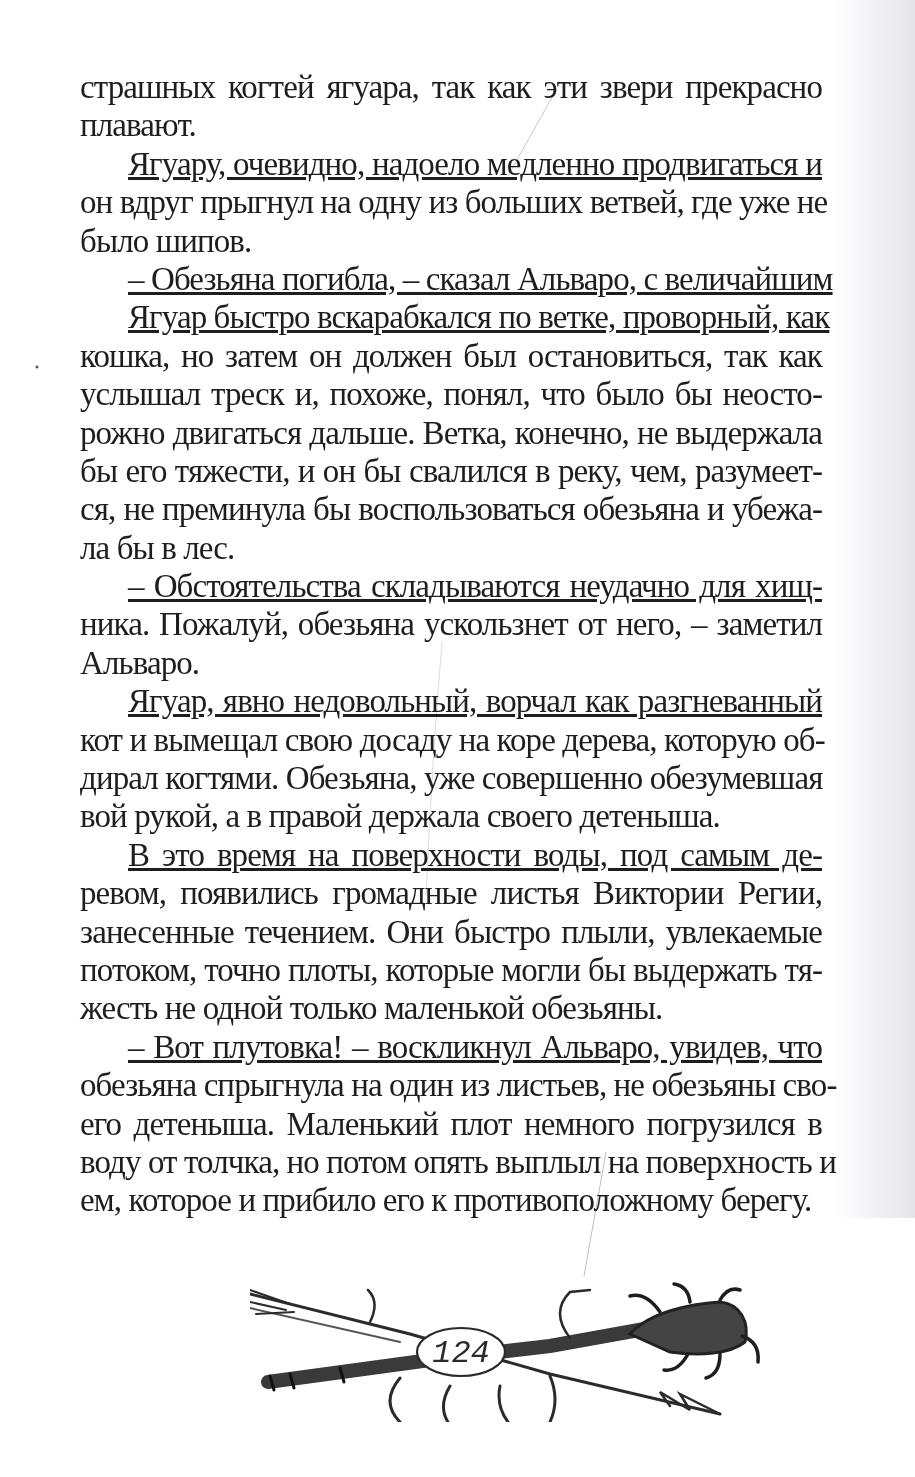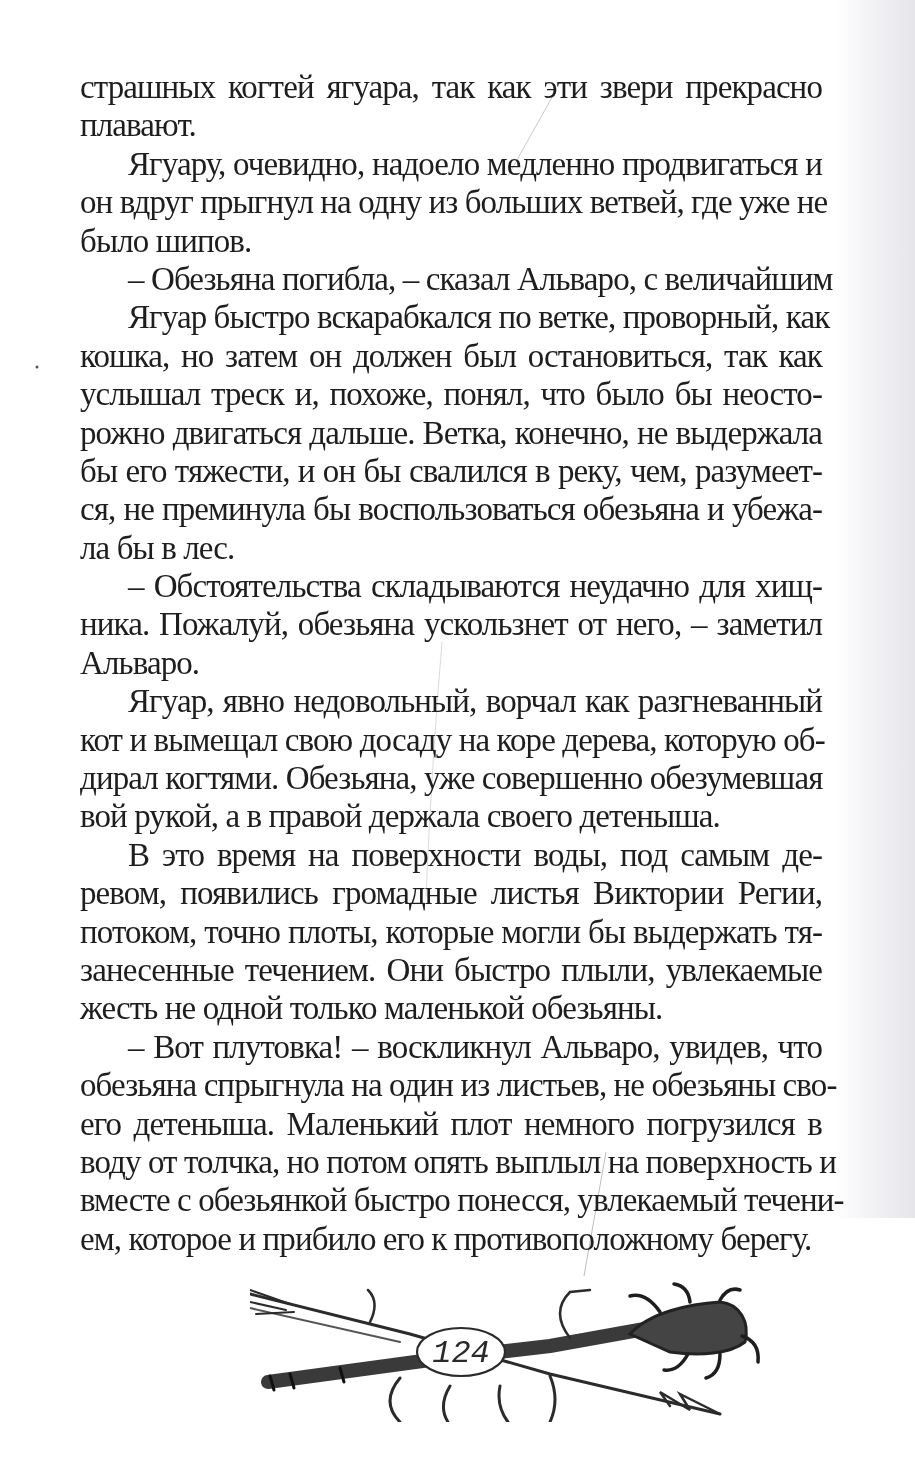--- a/index.html
+++ b/index.html
@@ -23,21 +23,21 @@
     letter-spacing: -0.9px;
   }
   .line {
     display: block;
     white-space: nowrap;
     text-align: justify;
     text-align-last: justify;
     height: 38.4px;
   }
   .line.last { text-align-last: left; }
-  .line.indent { padding-left: 48px; }
+  .line.indent { padding-left: 48px; text-decoration: underline; }
   .ornament {
     position: absolute; left: 250px; top: 1282px; width: 520px; height: 140px;
   }
   .page-number {
     position: absolute; left: 418px; top: 1330px;
     width: 86px; height: 46px;
     display: flex; align-items: center; justify-content: center;
     font-family: Liberation Mono, monospace;
     font-style: italic; font-size: 32px; color: #2a2a2a;
   }
@@ -79,28 +79,27 @@
       <span class="line last">ла бы в лес.</span>
       <span class="line indent">– Обстоятельства складываются неудачно для хищ-</span>
       <span class="line">ника. Пожалуй, обезьяна ускользнет от него, – заметил</span>
       <span class="line last">Альваро.</span>
       <span class="line indent">Ягуар, явно недовольный, ворчал как разгневанный</span>
       <span class="line">кот и вымещал свою досаду на коре дерева, которую об-</span>
       <span class="line">дирал когтями. Обезьяна, уже совершенно обезумевшая</span>
       <span class="line last">вой рукой, а в правой держала своего детеныша.</span>
       <span class="line indent">В это время на поверхности воды, под самым де-</span>
       <span class="line">ревом, появились громадные листья Виктории Регии,</span>
+      <span class="line">занесенные течением. Они быстро плыли, увлекаемые</span>
       <span class="line">потоком, точно плоты, которые могли бы выдержать тя-</span>
-      <span class="line">занесенные течением. Они быстро плыли, увлекаемые</span>
       <span class="line last">жесть не одной только маленькой обезьяны.</span>
       <span class="line indent">– Вот плутовка! – воскликнул Альваро, увидев, что</span>
       <span class="line">обезьяна спрыгнула на один из листьев, не обезьяны сво-</span>
       <span class="line">его детеныша. Маленький плот немного погрузился в</span>
       <span class="line">воду от толчка, но потом опять выплыл на поверхность и</span>
-      <span class="line">вместе с обезьянкой быстро понесся, увлекаемый течени-</span>
       <span class="line last">ем, которое и прибило его к противоположному берегу.</span>
     </div>
 
   <svg class="ornament" viewBox="0 0 520 140">
     <g fill="none" stroke="#2b2b2b" stroke-linecap="round">
 
       <path d="M0 12 L160 52 L300 92 L470 132" stroke-width="3"></path>
       <path d="M0 26 L150 60" stroke-width="2" stroke="#555"></path>
 
       <path d="M0 8 L40 22 M0 20 L36 28 M6 32 L44 30" stroke-width="2"></path>

